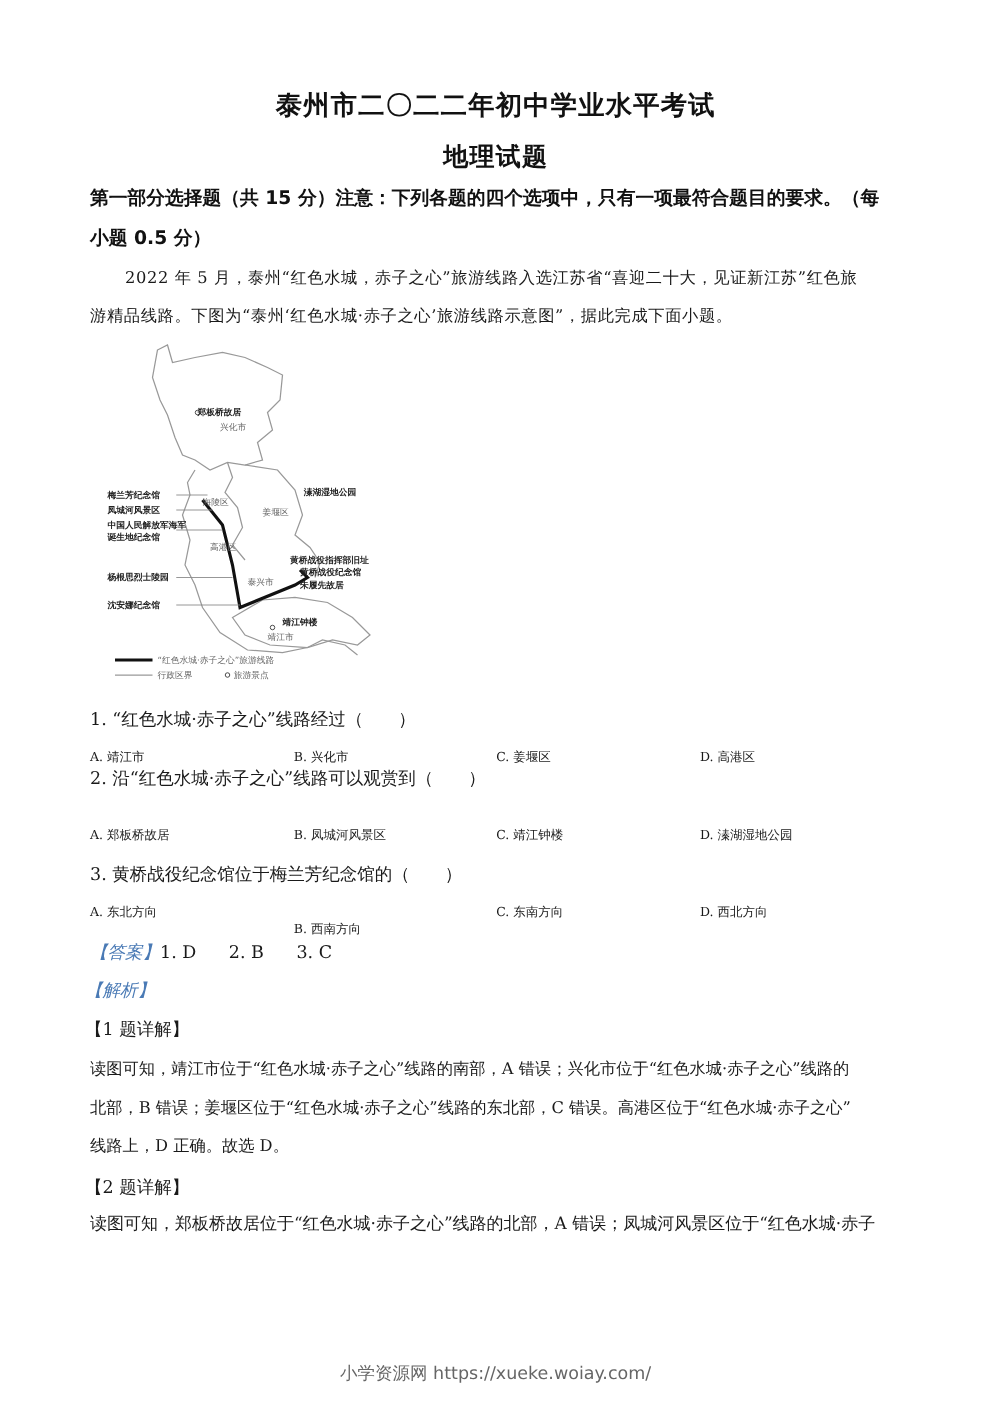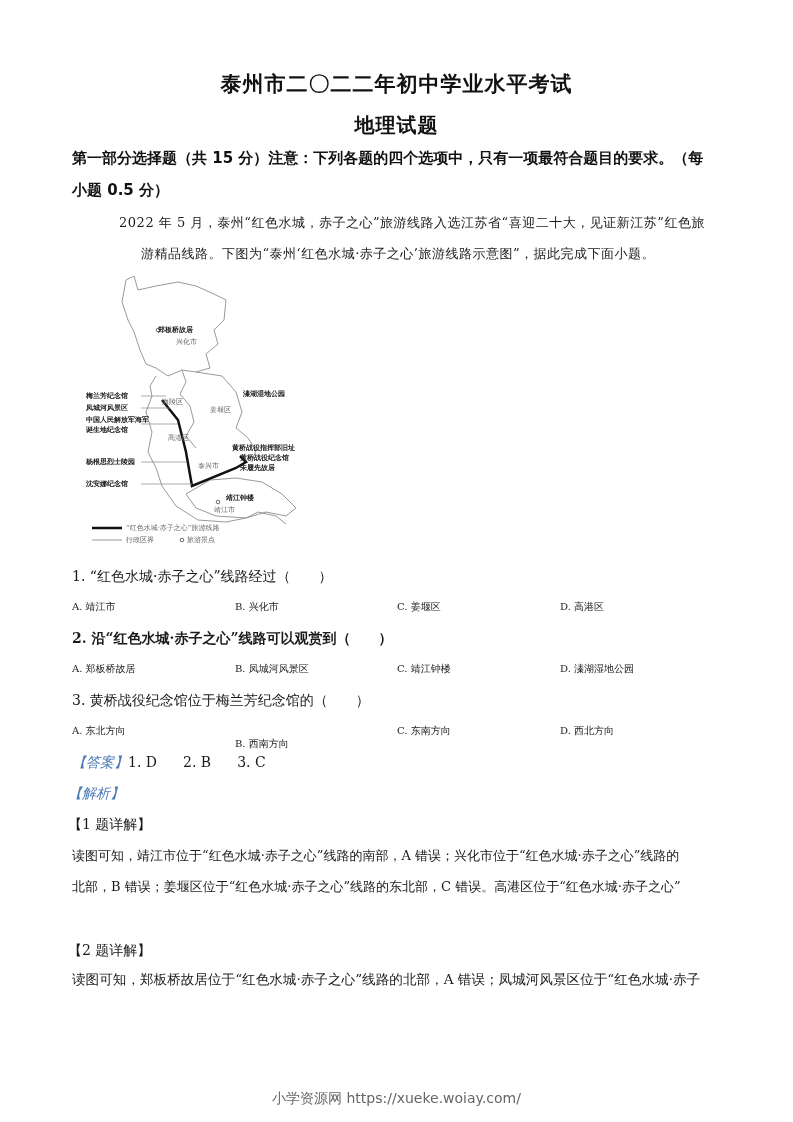--- a/index.html
+++ b/index.html
@@ -16,21 +16,21 @@
     .t1 { top: 70px; font-size: 21px; letter-spacing: 1px; }
     .t2 { top: 112px; font-size: 20px; letter-spacing: 1px; }
     .para {
       position: absolute; left: 72px; width: 652px;
       font-size: 14px; line-height: 31px;
     }
     .section-head {
       font-family: "DejaVu Sans", "Liberation Sans", sans-serif;
       font-weight: bold; font-size: 15px; line-height: 32px; color: #111;
     }
-    .intro { font-size: 13px; line-height: 31px; text-indent: 28px; letter-spacing: 0.5px; text-align: center; }
+    .intro { font-size: 13px; line-height: 31px; text-indent: 28px; letter-spacing: 0.5px; }
     .q { position: absolute; left: 72px; font-size: 14px; line-height: 20px; }
     .opt { position: absolute; font-size: 10px; line-height: 20px; }
     .blue { color: #4a7ab5; font-style: italic; }
     .footer {
       position: absolute; top: 1090px; left: 0; width: 793px; text-align: center;
       font-family: "DejaVu Sans", "Liberation Sans", sans-serif;
       font-size: 14px; color: #666;
     }
     .map { position: absolute; left: 86px; top: 272px; width: 240px; height: 280px; }
     .map svg { position: absolute; left: 0; top: 0; }
@@ -106,41 +106,42 @@
   <span class="mlabel light" style="left:40px; top:264px;">行政区界</span>
   <span class="mlabel light" style="left:101px; top:264px;">旅游景点</span>
 </div>
 
 <div class="q" style="top:566px;">1. “红色水城·赤子之心”线路经过（　　）</div>
 <div class="opt" style="top:597px; left:72px;">A. 靖江市</div>
 <div class="opt" style="top:597px; left:235px;">B. 兴化市</div>
 <div class="opt" style="top:597px; left:397px;">C. 姜堰区</div>
 <div class="opt" style="top:597px; left:560px;">D. 高港区</div>
 
-<div class="q" style="top:628px;font-weight:bold;">2. 沿“红色水城·赤子之心”线路可以观赏到（　　）</div>
+<div class="q" style="top:613px;">2. 沿“红色水城·赤子之心”线路可以观赏到（　　）</div>
 <div class="opt" style="top:659px; left:72px;">A. 郑板桥故居</div>
 <div class="opt" style="top:659px; left:235px;">B. 凤城河风景区</div>
 <div class="opt" style="top:659px; left:397px;">C. 靖江钟楼</div>
 <div class="opt" style="top:659px; left:560px;">D. 溱湖湿地公园</div>
 
 <div class="q" style="top:690px;">3. 黄桥战役纪念馆位于梅兰芳纪念馆的（　　）</div>
 <div class="opt" style="top:721px; left:72px;">A. 东北方向</div>
 <div class="opt" style="top:721px; left:235px;margin-top:13px;">B. 西南方向</div>
 <div class="opt" style="top:721px; left:397px;">C. 东南方向</div>
 <div class="opt" style="top:721px; left:560px;">D. 西北方向</div>
 
 <div class="q" style="top:752px;">
   <span class="blue">【答案】</span><span>1. D</span><span style="display:inline-block;width:26px"></span><span>2. B</span><span style="display:inline-block;width:26px"></span><span>3. C</span>
 </div>
 <div class="q blue" style="top:783px; left:68px;">【解析】</div>
 <div class="q" style="top:814px; left:68px;">【1 题详解】</div>
 
 <div class="para" style="top:840px; font-size:13px;">
   <div>读图可知，靖江市位于“红色水城·赤子之心”线路的南部，A 错误；兴化市位于“红色水城·赤子之心”线路的</div>
   <div>北部，B 错误；姜堰区位于“红色水城·赤子之心”线路的东北部，C 错误。高港区位于“红色水城·赤子之心”</div>
+  <div>线路上，D 正确。故选 D。</div>
 </div>
 
 <div class="q" style="top:940px; left:68px;">【2 题详解】</div>
 
 <div class="para" style="top:964px; font-size:13.6px;">
   <div>读图可知，郑板桥故居位于“红色水城·赤子之心”线路的北部，A 错误；凤城河风景区位于“红色水城·赤子</div>
 </div>
 
 <div class="footer">小学资源网 https://xueke.woiay.com/</div>
 

